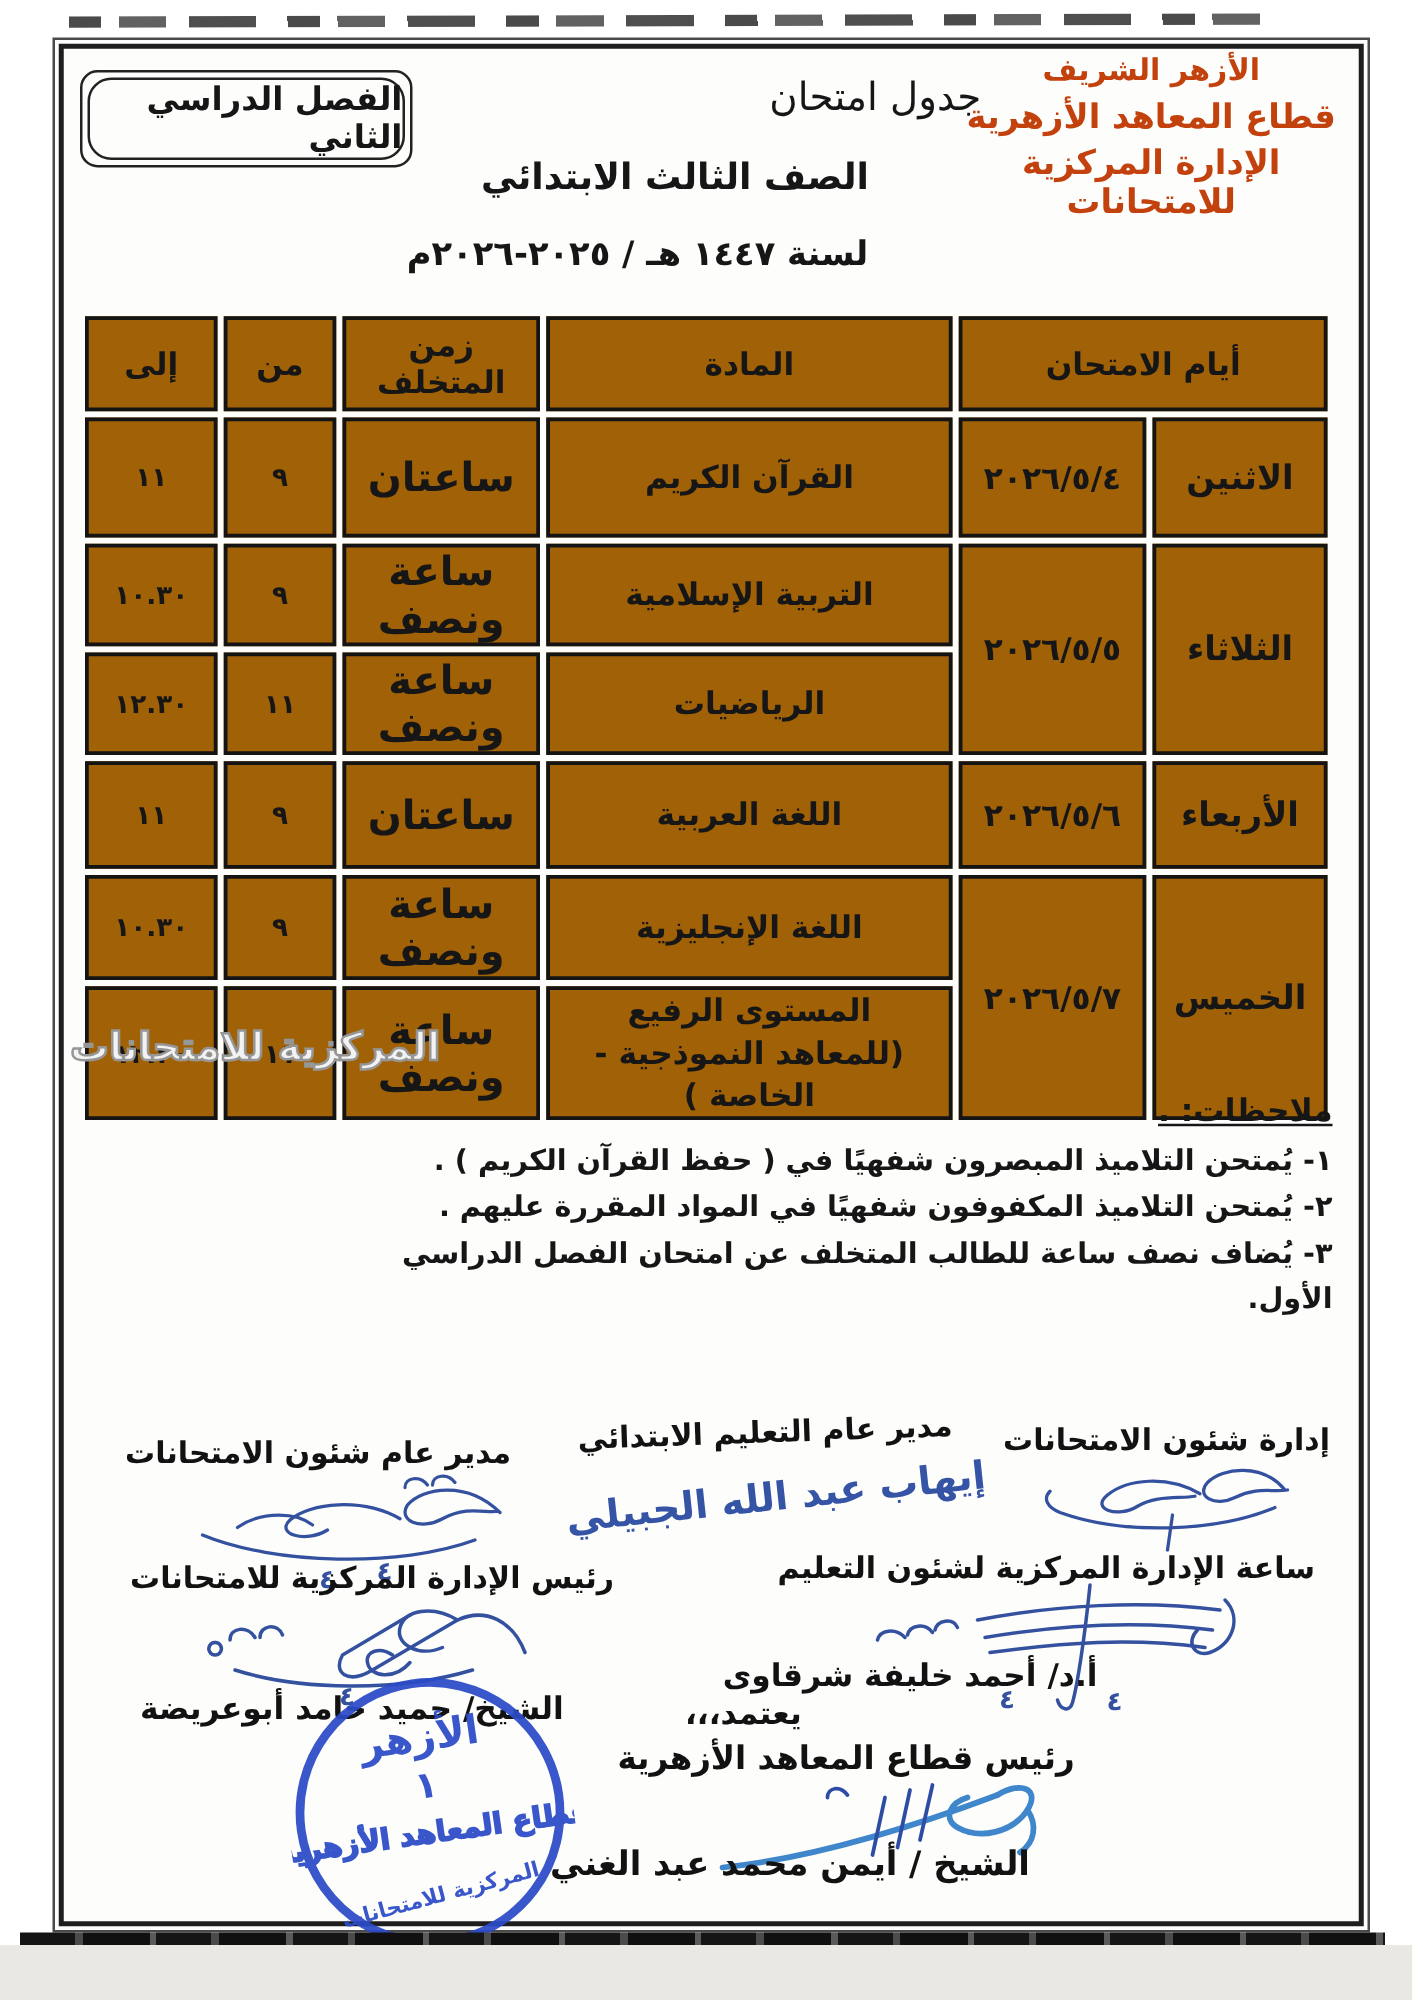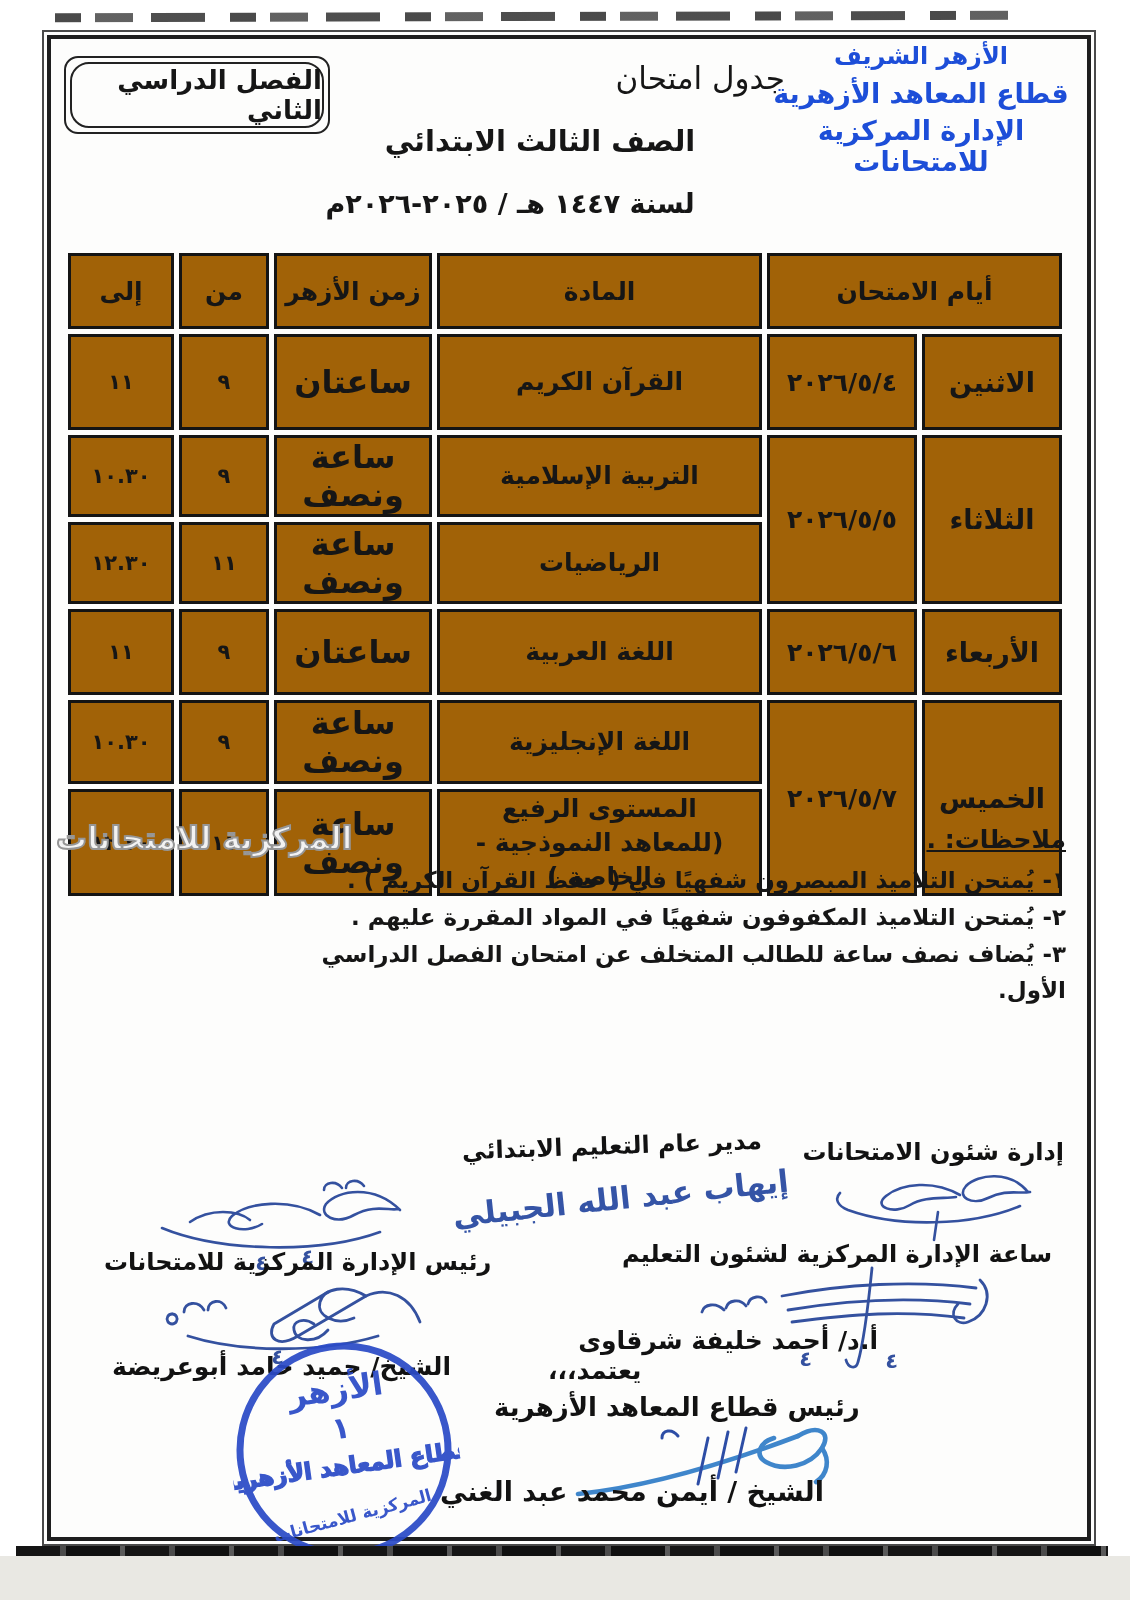--- a/index.html
+++ b/index.html
@@ -25,21 +25,21 @@
   
   .semester-box{
     position:absolute; left:64px; top:56px; width:262px; height:74px;
     border:2px solid #222; border-radius:14px;
   }
   .semester-box-inner{
     position:absolute; inset:4px; border:2px solid #222; border-radius:19px;
     display:flex; align-items:center; justify-content:center;
     font-size:26px; font-weight:bold;
   }
-  .org-block{position:absolute; right:44px; top:42px; width:330px; text-align:center; font-weight:bold; color:#1d4ed8;}
+  .org-block{position:absolute; right:44px; top:42px; width:330px; text-align:center; font-weight:bold; color:#c2410c;}
   .org-l1{font-size:24px; letter-spacing:0;}
   .org-l2{font-size:27px; margin-top:8px;}
   .org-l3{font-size:27px; margin-top:6px;}
   .doc-title{position:absolute; left:345px; width:440px; top:60px; font-size:31px; font-weight:normal;}
   .doc-subtitle{position:absolute; left:330px; width:420px; top:124px; text-align:center; font-size:29px; font-weight:bold;}
   .doc-year{position:absolute; left:295px; width:430px; top:188px; text-align:center; font-size:27px; font-weight:bold;}
   
   table.exam{
     position:absolute; left:63px; top:248px; width:1004px;
     border-collapse:separate; border-spacing:5px; direction:rtl;
@@ -53,21 +53,21 @@
   td.c-date{font-size:25px;}
   td.c-subj{font-size:25px; white-space:pre-line; line-height:1.35;}
   td.c-dur{font-size:32px;}
   td.c-num{font-size:21px;}
   
   .watermark{
     position:absolute; left:56px; top:820px; font-size:31px; font-weight:bold;
     color:#f2f2f2; -webkit-text-stroke:2px #969696; white-space:nowrap;
   }
   
-  .notes{position:absolute; right:64px; top:825px; width:780px; text-align:right;}
+  .notes{position:absolute; right:64px; top:874px; width:780px; text-align:right;}
   .notes-title{font-size:25px; font-weight:bold; text-decoration:underline; margin-bottom:8px;}
   .note-item{font-size:23px; font-weight:bold; line-height:1.6;}
   
   .sig-label{position:absolute; font-weight:bold; font-size:24px; white-space:nowrap; color:#121212;}
   .sig-name{position:absolute; font-weight:bold; font-size:25px; white-space:nowrap; color:#121212;}
   .sig-hand{position:absolute; font-weight:bold; white-space:nowrap;}
   .sig-svg{position:absolute;}
   .sig-svg path{fill:none; stroke-linecap:round; stroke-linejoin:round;}
   
   .stamp{position:absolute; left:230px; top:1336px; width:228px; height:228px; transform:rotate(-8deg); opacity:.93;}
@@ -103,21 +103,21 @@
         <col style="width:150px">
         <col style="width:325px">
       <col style="width:158px">
         <col style="width:90px">
         <col style="width:106px">
     </colgroup>
     <tbody>
         <tr style="height:76px">
       <th colspan="2">أيام الامتحان</th>
       <th>المادة</th>
-      <th>زمن الأزهر</th>
+      <th>زمن المتخلف</th>
       <th>من</th>
       <th>إلى</th>
     </tr>
     <tr style="height:96px">
       <td class="c-day">الاثنين</td>
       <td class="c-date">٢٠٢٦/٥/٤</td>
       <td class="c-subj">القرآن الكريم</td>
       <td class="c-dur">ساعتان</td>
       <td class="c-num">٩</td>
       <td class="c-num">١١</td>
@@ -177,20 +177,21 @@
       <path d="M206,40 C188,18 156,22 144,34 C134,45 150,54 166,46 C184,37 196,42 208,40"></path>
       <path d="M138,43 C112,28 80,31 64,44 C50,55 72,63 88,53 C102,44 122,47 134,45"></path>
       <path d="M198,54 C150,74 76,76 26,58 C16,54 12,47 18,41"></path>
       <path d="M116,60 L112,88"></path>
     </g>
   </svg>
 
   <div class="sig-label" style="left:462px; top:1132px; transform:rotate(-2deg);">مدير عام التعليم الابتدائي</div>
   <div class="sig-hand" style="left:452px; top:1180px; font-size:31px; color:#3554a6; transform:rotate(-6deg);">إيهاب عبد الله الجبيلي</div>
 
+  <div class="sig-label" style="left:100px; top:1148px;">مدير عام شئون الامتحانات</div>
   <svg class="sig-svg" style="left:128px; top:1168px;" width="300" height="110" viewBox="0 0 300 110">
     <g stroke="#34519f" stroke-width="2.6">
       <path d="M272,42 C246,16 210,22 198,36 C190,48 208,57 226,47 C246,36 262,43 270,41"></path>
       <path d="M192,47 C162,30 120,34 104,48 C92,59 116,67 134,56"></path>
       <path d="M252,64 C192,86 92,84 34,60"></path>
       <path d="M62,54 C82,40 110,42 122,52"></path>
       <path d="M214,20 C208,12 196,14 196,22 M236,18 C230,10 218,12 218,20"></path>
     </g>
     <text x="140" y="102" font-size="21" fill="#34519f" font-weight="bold">٤</text>
     <text x="186" y="96" font-size="21" fill="#34519f" font-weight="bold">٤</text>

